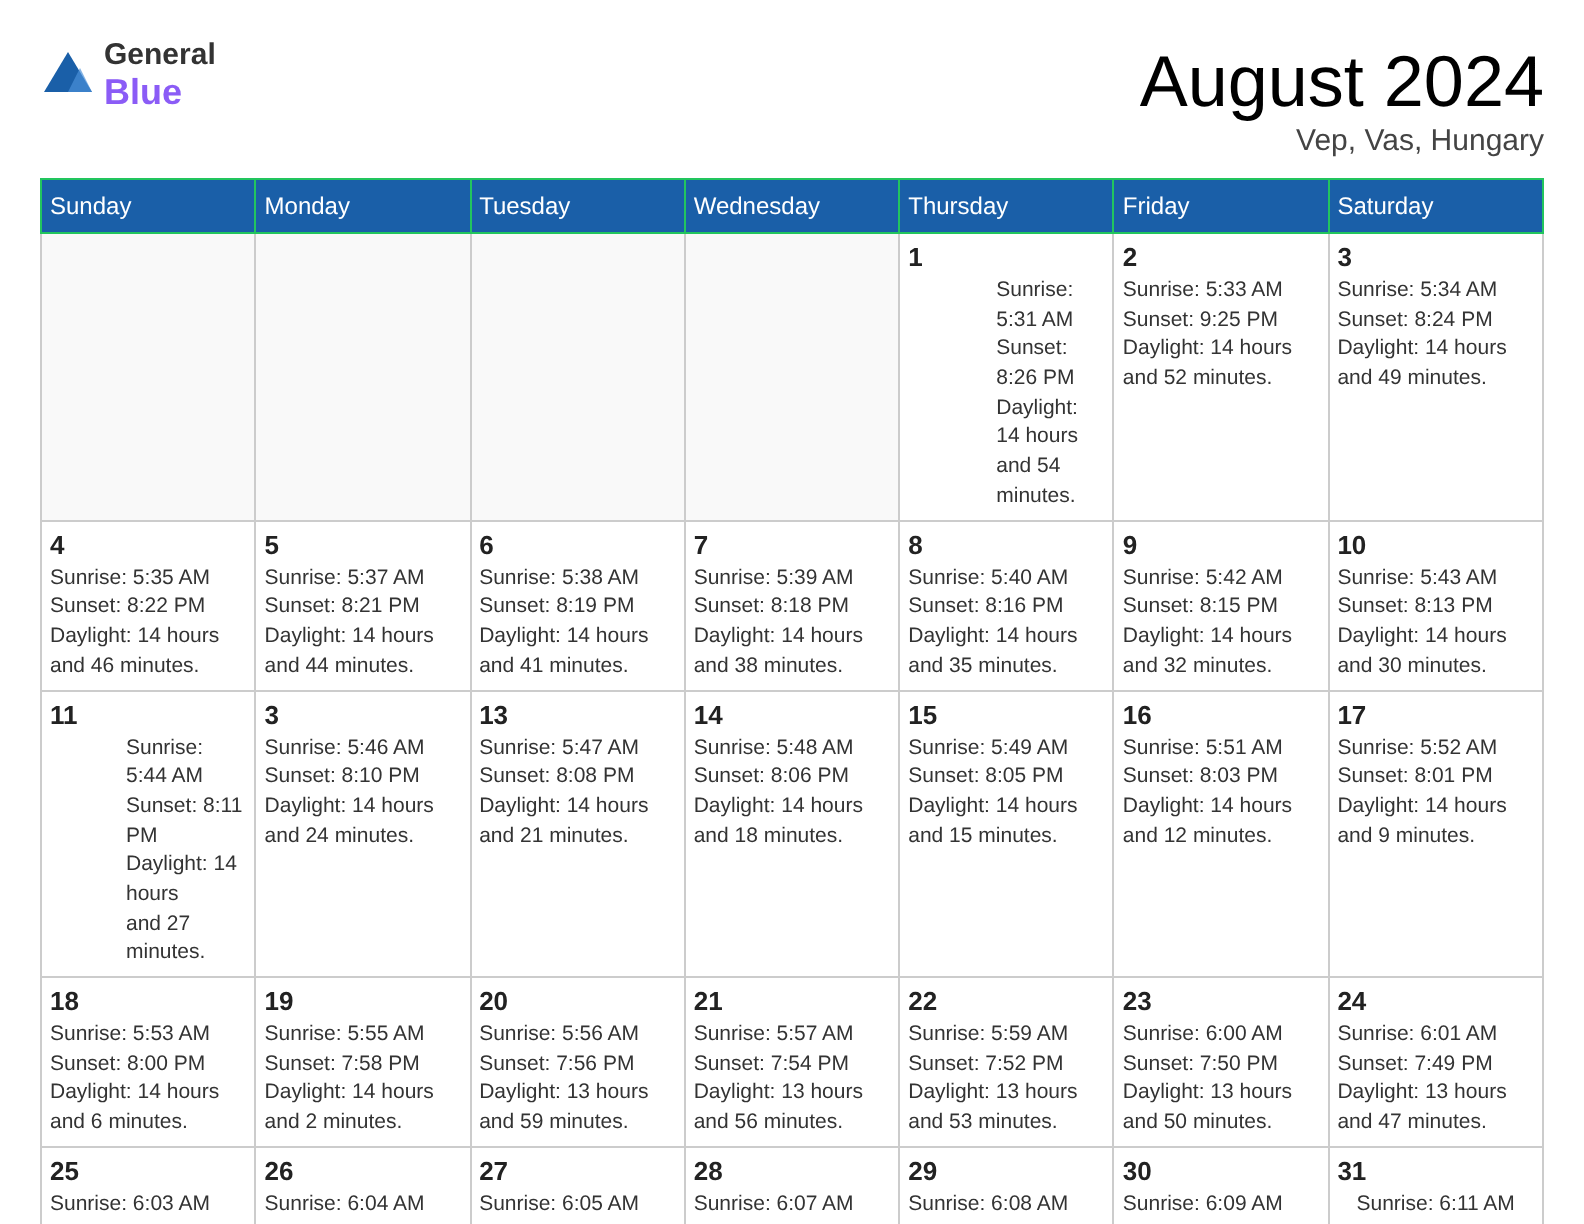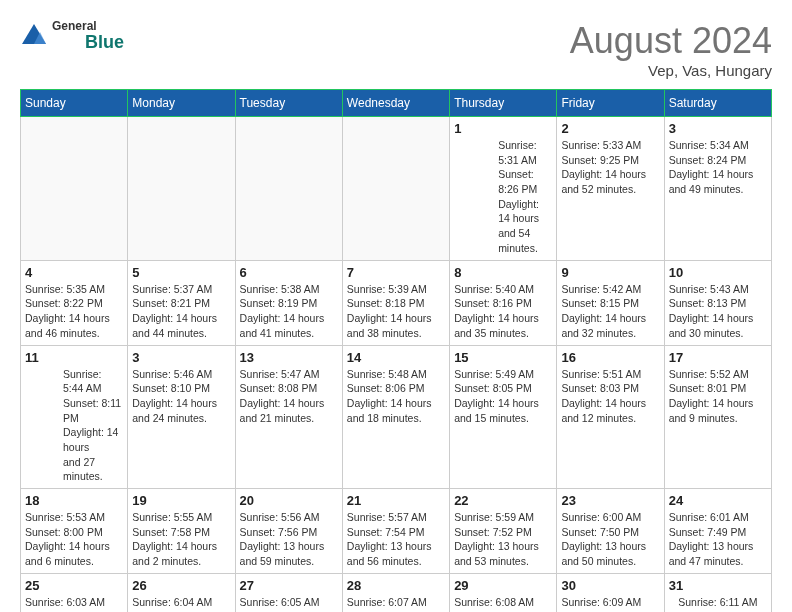--- a/index.html
+++ b/index.html
@@ -20,41 +20,40 @@
       display: flex;
       align-items: center;
       gap: 4px;
     }
     .logo-text {
       display: flex;
       flex-direction: column;
       line-height: 1.1;
     }
     .logo-general {
-      font-size: 12px;
+      font-size: 15px;
       font-weight: bold;
       color: #333;
     }
     .logo-blue {
       font-size: 18px;
       font-weight: bold;
-      color: #0f766e;
-      margin-left: 33px;
+      color: #8b5cf6;
     }
     .logo-icon {
       width: 28px;
       height: 28px;
     }
     .title-block {
       text-align: right;
     }
     .month-year {
       font-size: 36px;
       font-weight: normal;
-      color: #737373;
+      color: #000000;
     }
     .location {
       font-size: 15px;
       color: #444;
     }
     table {
       width: 100%;
       border-collapse: collapse;
       font-size: 11px;
     }

